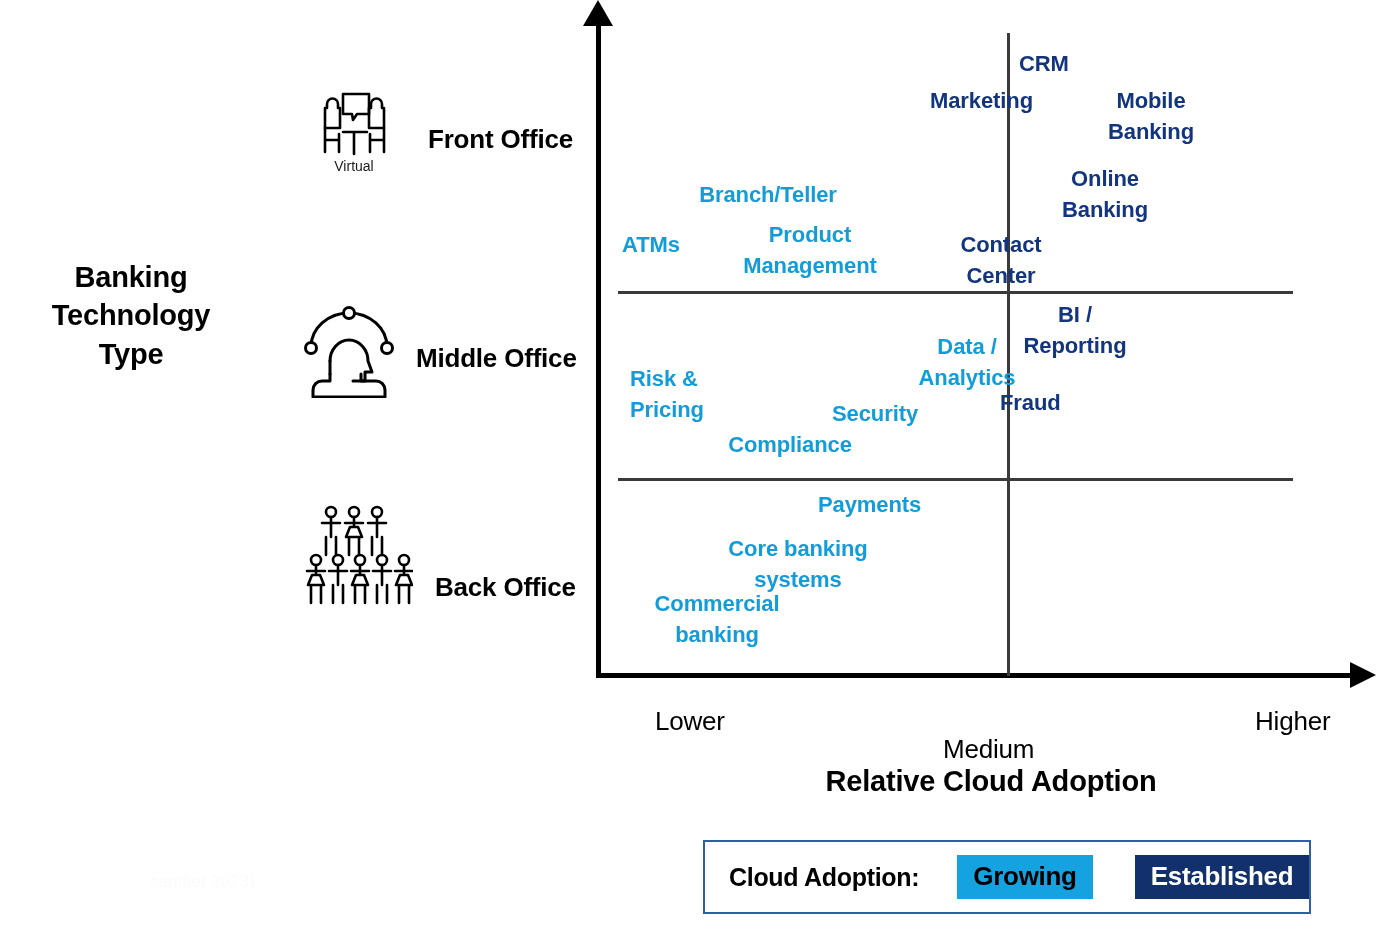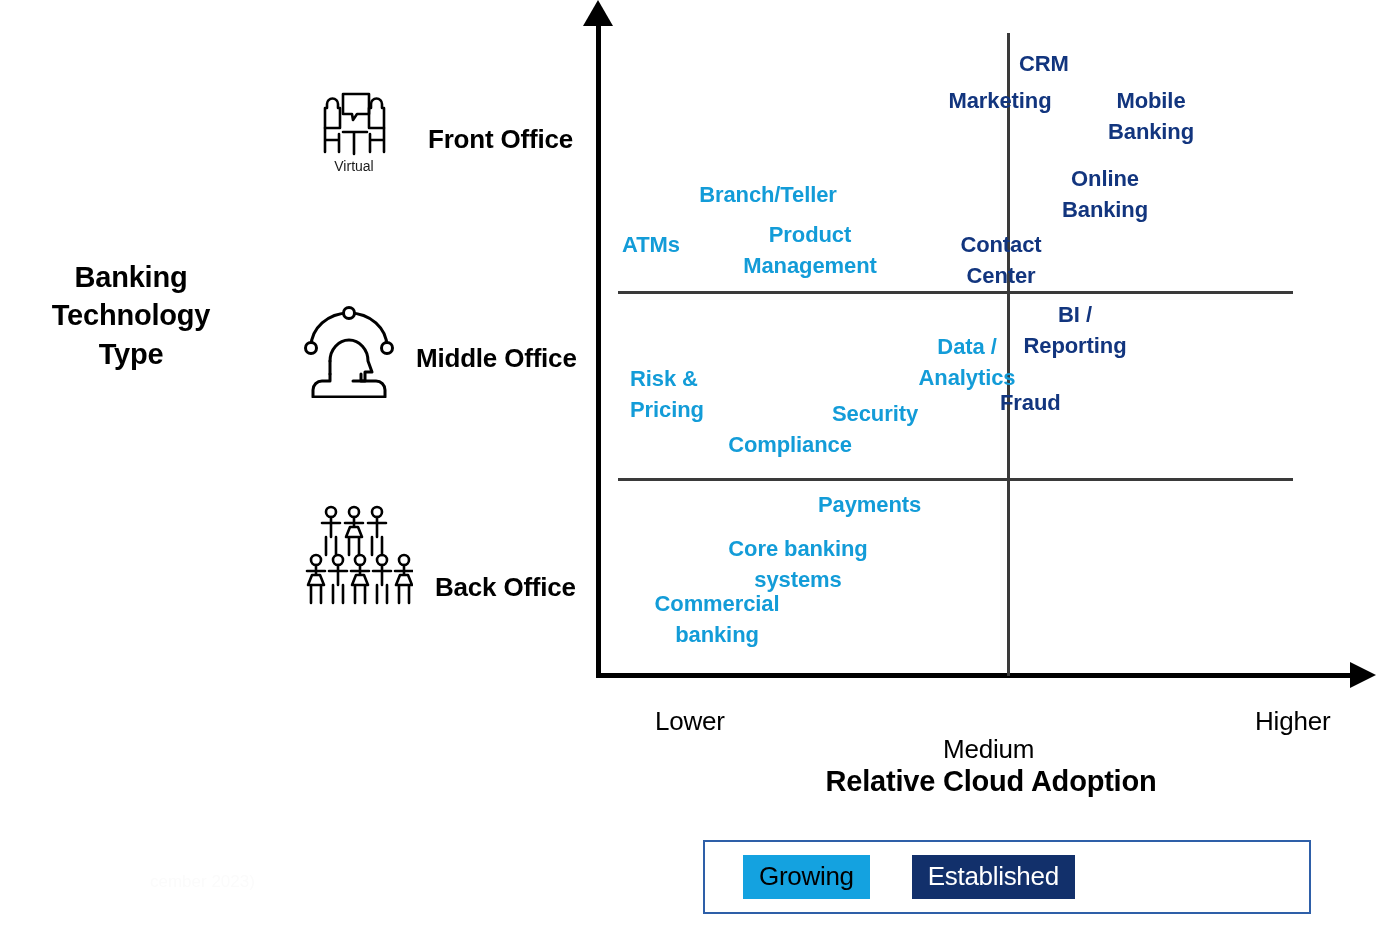--- a/index.html
+++ b/index.html
@@ -153,21 +153,21 @@
   #legend-title {
     margin-left: 24px;
     font-size: 25px;
     font-weight: bold;
     color: #000000;
     letter-spacing: -0.3px;
     white-space: nowrap;
   }
   .legend-chip {
     font-size: 26px;
-    font-weight: normal;
+    font-weight: bold;
     letter-spacing: -0.3px;
     padding: 7px 16px;
     white-space: nowrap;
     line-height: 1.15;
   }
   #legend-chip-growing {
     background: #14A2E0;
     color: #000000;
     margin-left: 38px;
   }
@@ -265,21 +265,21 @@
   <div class="abs" id="y-axis-arrow"></div>
   <div class="abs axis-line" id="x-axis"></div>
   <div class="abs" id="x-axis-arrow"></div>
 
   <div class="abs divider-h" id="divider-h-1"></div>
   <div class="abs divider-h" id="divider-h-2"></div>
   <div class="abs" id="divider-v"></div>
 
   <div id="items-layer">
       <div class="item established" style="left: 1019px; top: 49px; width: 120px; text-align: left;">CRM</div>
-      <div class="item established" style="left: 930px; top: 86px; width: 140px; text-align: center;">Marketing</div>
+      <div class="item established" style="left: 930px; top: 86px; width: 140px; text-align: left;">Marketing</div>
       <div class="item established" style="left: 1090px; top: 86px; width: 122px; text-align: center;">Mobile
 Banking</div>
       <div class="item established" style="left: 1044px; top: 164px; width: 122px; text-align: center;">Online
 Banking</div>
       <div class="item established" style="left: 940px; top: 230px; width: 122px; text-align: center;">Contact
 Center</div>
       <div class="item growing" style="left: 688px; top: 180px; width: 160px; text-align: center;">Branch/Teller</div>
       <div class="item growing" style="left: 730px; top: 220px; width: 160px; text-align: center;">Product
 Management</div>
       <div class="item growing" style="left: 622px; top: 230px; width: 70px; text-align: left;">ATMs</div>
@@ -299,19 +299,20 @@
 banking</div>
     </div>
 
   <div class="abs tick" style="left:655px; top:706px;">Lower</div>
   <div class="abs tick" style="left:943px; top:706px;margin-top:28px;">Medium</div>
   <div class="abs tick" style="left:1255px; top:706px;">Higher</div>
 
   <div class="abs" id="x-axis-title">Relative Cloud Adoption</div>
 
   <div class="abs" id="legend">
+    <span id="legend-title">Cloud Adoption:</span>
     <span class="legend-chip" id="legend-chip-growing">Growing</span>
     <span class="legend-chip" id="legend-chip-established">Established</span>
   </div>
 
   <div class="abs" id="watermark">cember 2023)</div>
 
 </div>
 
 </body></html>

